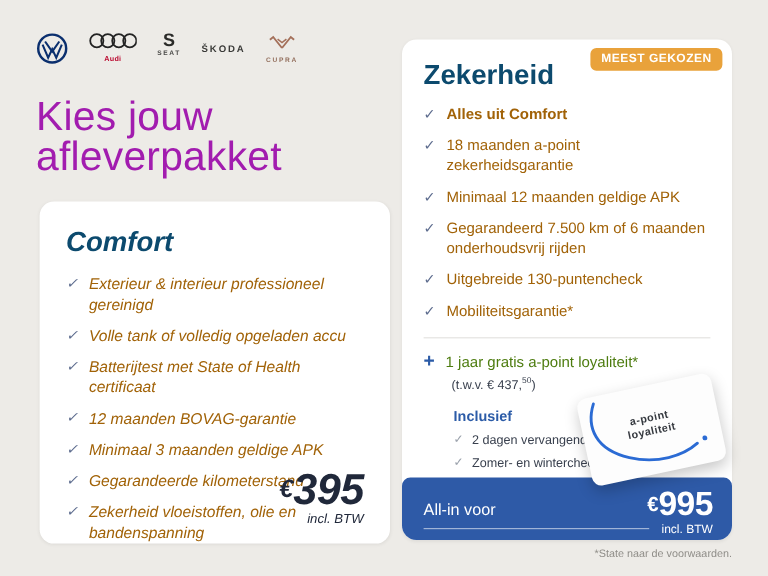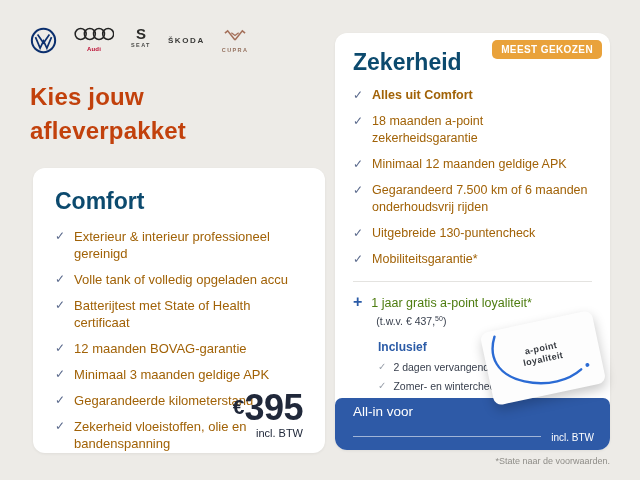--- a/index.html
+++ b/index.html
@@ -17,26 +17,26 @@
   .brand { display:flex; flex-direction:column; align-items:center; gap:1px; }
   .brand-sub { font-size:5.5px; font-weight:bold; letter-spacing:1.4px; color:#4a4a48; }
   .brand-sub.audi { color:#bb0a30; letter-spacing:0.2px; font-size:6px; }
   .brand-sub.cupra { color:#94705e; }
   .skoda-word { font-size:8px; font-weight:bold; letter-spacing:1.6px; color:#3a3a38; margin-top:9px; }
   .seat-s { font-size:15px; font-weight:bold; color:#2b2b29; line-height:14px; }
 
   
   .headline {
     position:absolute; left:30px; top:80px;
-    font-size:24px; line-height:34px; font-weight:700; color:#c2410c; letter-spacing:0.2px;
+    font-size:34px; line-height:34px; font-weight:400; color:#a21caf; letter-spacing:0.2px;
   }
 
   
   .card { position:absolute; background:#fff; border-radius:12px; box-shadow:0 1px 3px rgba(0,0,0,0.06); }
-  .c-card { left:33px; top:168px; width:292px; height:285px; padding:20px 22px; }
+  .c-card { left:33px; top:168px; width:292px; height:285px; padding:20px 22px;font-style:italic; }
   .z-card { left:335px; top:33px; width:275px; height:417px; padding:16px 18px; }
 
   .card-title { font-size:23px; font-weight:bold; color:#0c4a6e; }
 
   ul.checklist { list-style:none; margin-top:13px; }
   ul.checklist li { display:flex; align-items:flex-start; margin-bottom:9px; }
   ul.checklist .check {
     color:#5d6c8e; font-size:12px; line-height:17px; margin-right:9px; flex:none;
   }
   ul.checklist .item-text { font-size:13px; line-height:17px; color:#a16207; }
@@ -264,20 +264,21 @@
     </svg>
     <div class="loyalty-text">
       <div>a-point</div>
       <div>loyaliteit</div>
     </div>
   </div>
 
   <div class="price-bar">
     <div class="bar-row1">
       <span class="bar-label">All-in voor</span>
+      <span class="bar-price"><span class="euro">€</span><span class="amount">995</span></span>
     </div>
     <div class="bar-row2">
       <span class="bar-line"></span>
       <span class="bar-note">incl. BTW</span>
     </div>
   </div>
 </div>
 
 <div class="footnote">*State naar de voorwaarden.</div>
 

